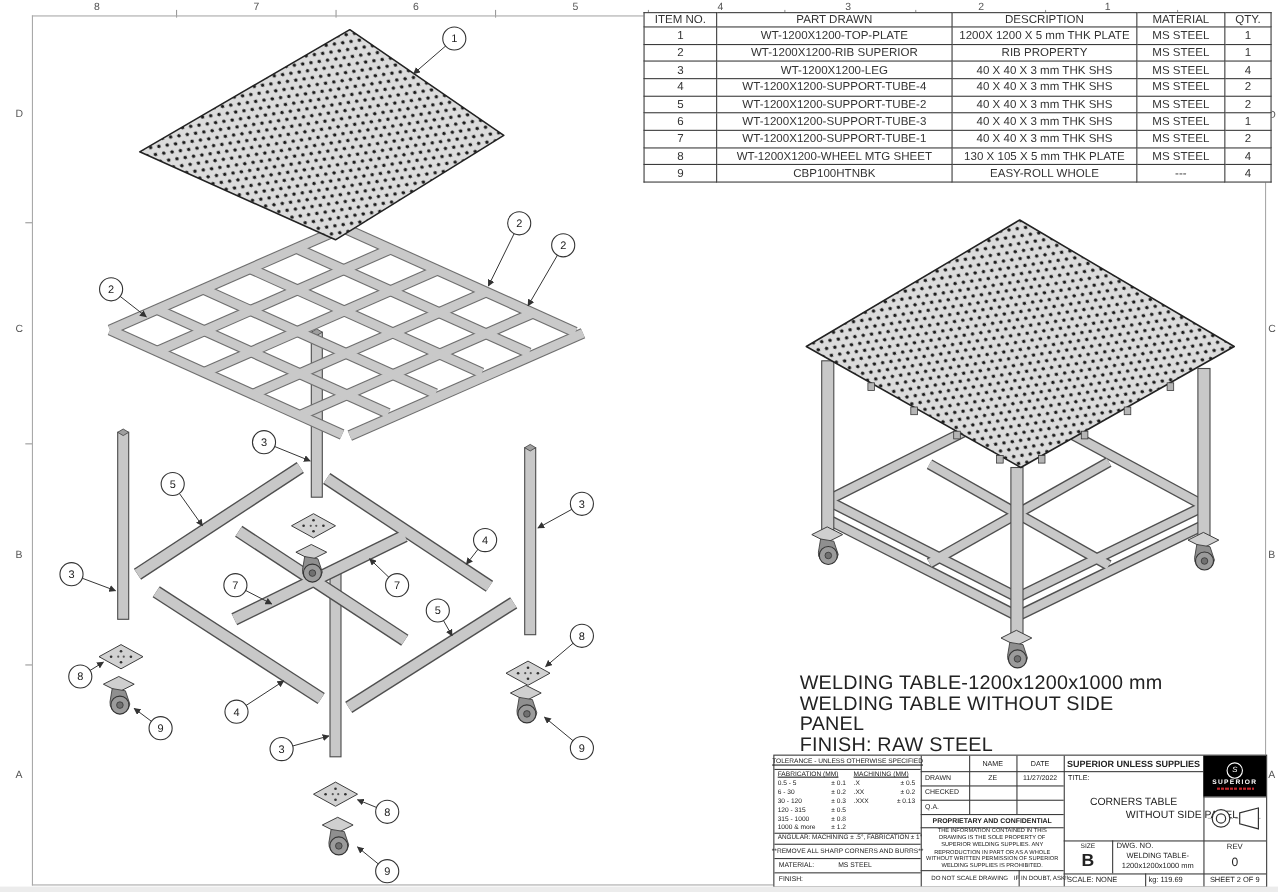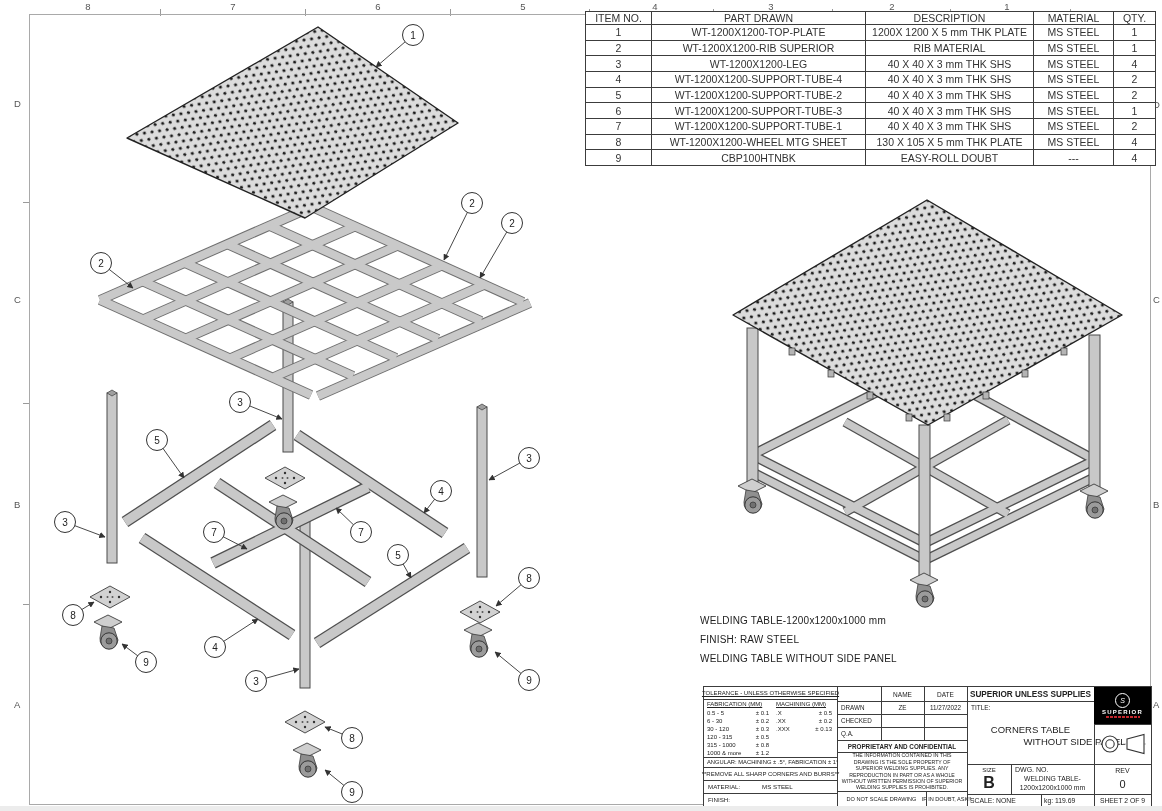--- a/index.html
+++ b/index.html
@@ -12,21 +12,21 @@
   .gth{position:absolute;width:7px;height:1px;background:#9a9a9a;}
   
   table.bom{position:absolute;left:585px;top:11px;width:570px;height:155px;border-collapse:collapse;table-layout:fixed;background:#fff;}
   table.bom td,table.bom th{border:1px solid #3c3c3c;font-size:10.5px;font-weight:normal;color:#333;text-align:center;padding:0;white-space:nowrap;overflow:hidden;}
   
   #views{position:absolute;left:0;top:0;}
   .leader{stroke:#333;stroke-width:0.9;}
   .bcirc{fill:#fff;stroke:#333;stroke-width:1;}
   .btxt{font-size:10px;fill:#222;font-family:"Liberation Sans",sans-serif;}
   
-  #notes{position:absolute;left:700px;top:611px;width:340px;color:#222;font-size:10px;line-height:19px;letter-spacing:0.2px;}
+  #notes{position:absolute;left:727px;top:611px;width:340px;color:#222;font-size:18px;line-height:19px;letter-spacing:0.2px;}
   
   #tb{position:absolute;left:703px;top:686px;width:447px;height:119px;background:#fff;border:1px solid #3c3c3c;font-size:6.5px;color:#222;}
   #tb .vl{position:absolute;width:1px;background:#3c3c3c;}
   #tb .hl{position:absolute;height:1px;background:#3c3c3c;}
   #tb .c{position:absolute;white-space:nowrap;}
   #tb .ctr{display:flex;align-items:center;justify-content:center;text-align:center;}
   .u{text-decoration:underline;}
   .tolrow{display:flex;justify-content:space-between;font-size:6px;line-height:8px;}
   #logo{position:absolute;left:390px;top:0;width:57px;height:37px;background:#000;display:flex;flex-direction:column;align-items:center;justify-content:center;}
   #logo .ring{width:13px;height:13px;border:1.4px solid #fff;border-radius:50%;color:#fff;font-size:7px;display:flex;align-items:center;justify-content:center;font-style:italic;}
@@ -345,21 +345,21 @@
         <tr>
           <td>1</td>
           <td>WT-1200X1200-TOP-PLATE</td>
           <td>1200X 1200 X 5 mm THK PLATE</td>
           <td>MS STEEL</td>
           <td>1</td>
         </tr>
         <tr>
           <td>2</td>
           <td>WT-1200X1200-RIB SUPERIOR</td>
-          <td>RIB MATERIAL</td>
+          <td>RIB PROPERTY</td>
           <td>MS STEEL</td>
           <td>1</td>
         </tr>
         <tr>
           <td>3</td>
           <td>WT-1200X1200-LEG</td>
           <td>40 X 40 X 3 mm THK SHS</td>
           <td>MS STEEL</td>
           <td>4</td>
         </tr>
@@ -394,31 +394,31 @@
         <tr>
           <td>8</td>
           <td>WT-1200X1200-WHEEL MTG SHEET</td>
           <td>130 X 105 X 5 mm THK PLATE</td>
           <td>MS STEEL</td>
           <td>4</td>
         </tr>
         <tr>
           <td>9</td>
           <td>CBP100HTNBK</td>
-          <td>EASY-ROLL DOUBT</td>
+          <td>EASY-ROLL WHOLE</td>
           <td>---</td>
           <td>4</td>
         </tr>
       </tbody>
   </table>
 
   <div id="notes">
       <div>WELDING TABLE-1200x1200x1000 mm</div>
+      <div>WELDING TABLE WITHOUT SIDE PANEL</div>
       <div>FINISH: RAW STEEL</div>
-      <div>WELDING TABLE WITHOUT SIDE PANEL</div>
     </div>
 
   <div id="tb">
 
     <div class="vl" style="left:133px;top:0;height:119px;"></div>
     <div class="vl" style="left:263px;top:0;height:119px;"></div>
     <div class="vl" style="left:390px;top:0;height:119px;"></div>
     <div class="vl" style="left:177px;top:0;height:53px;"></div>
     <div class="vl" style="left:220px;top:0;height:53px;"></div>
     <div class="vl" style="left:222px;top:104px;height:15px;"></div>

